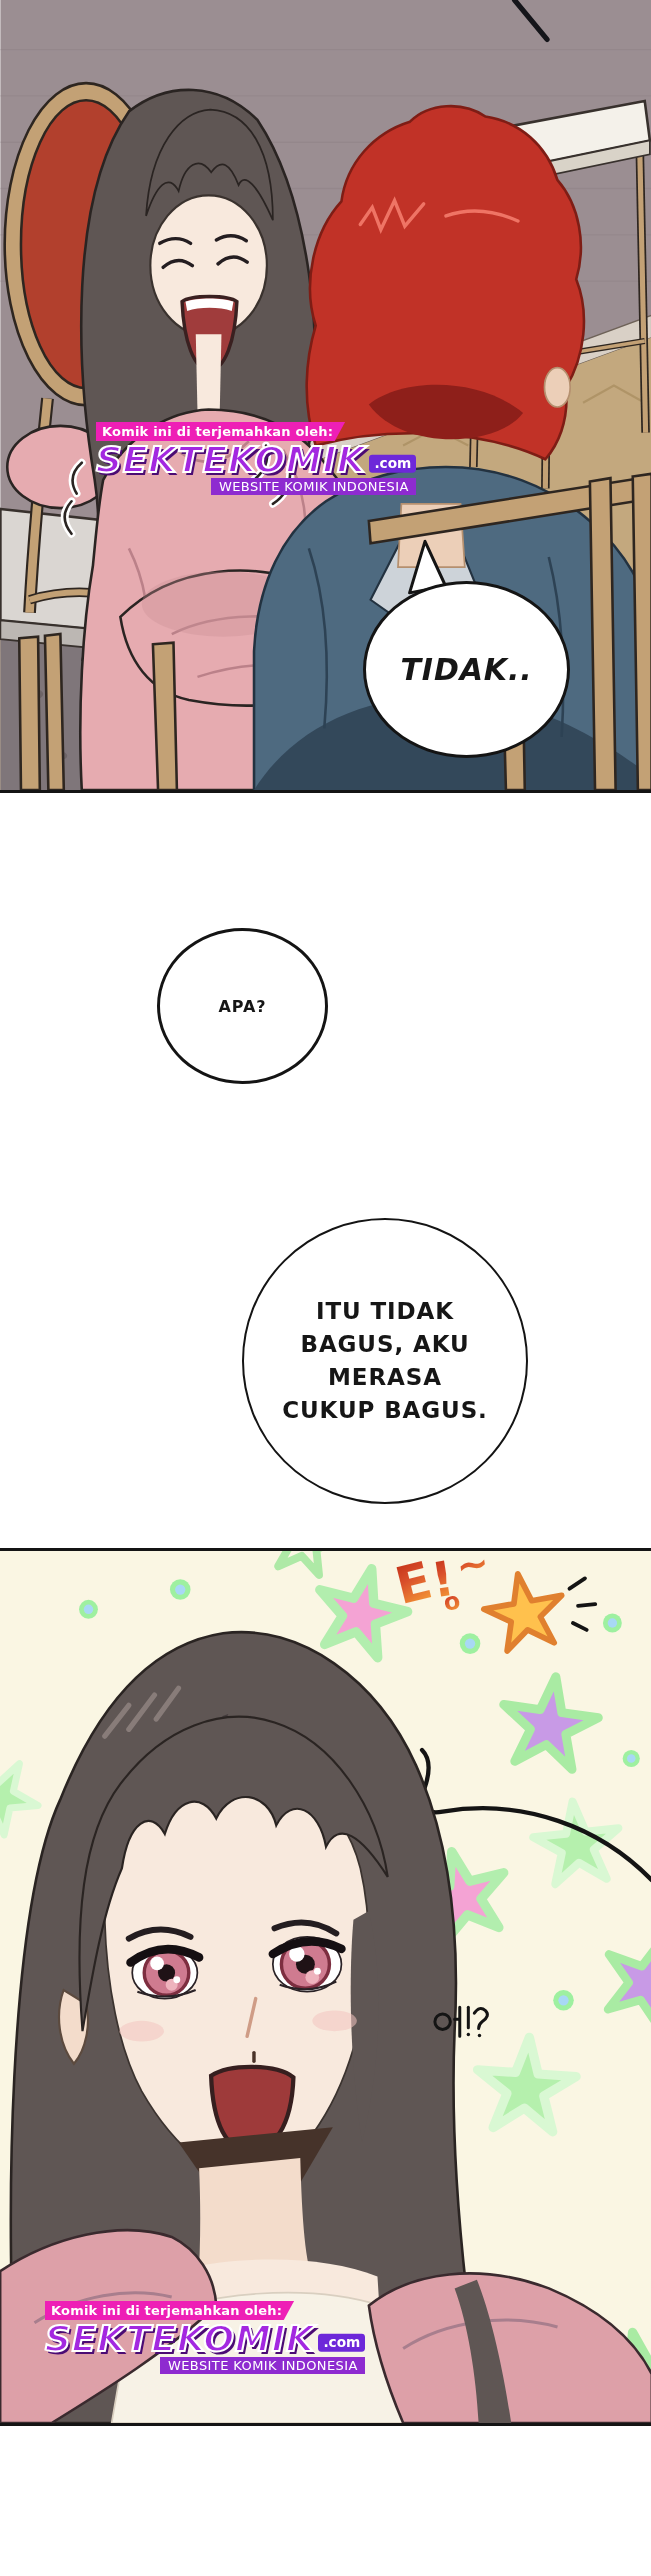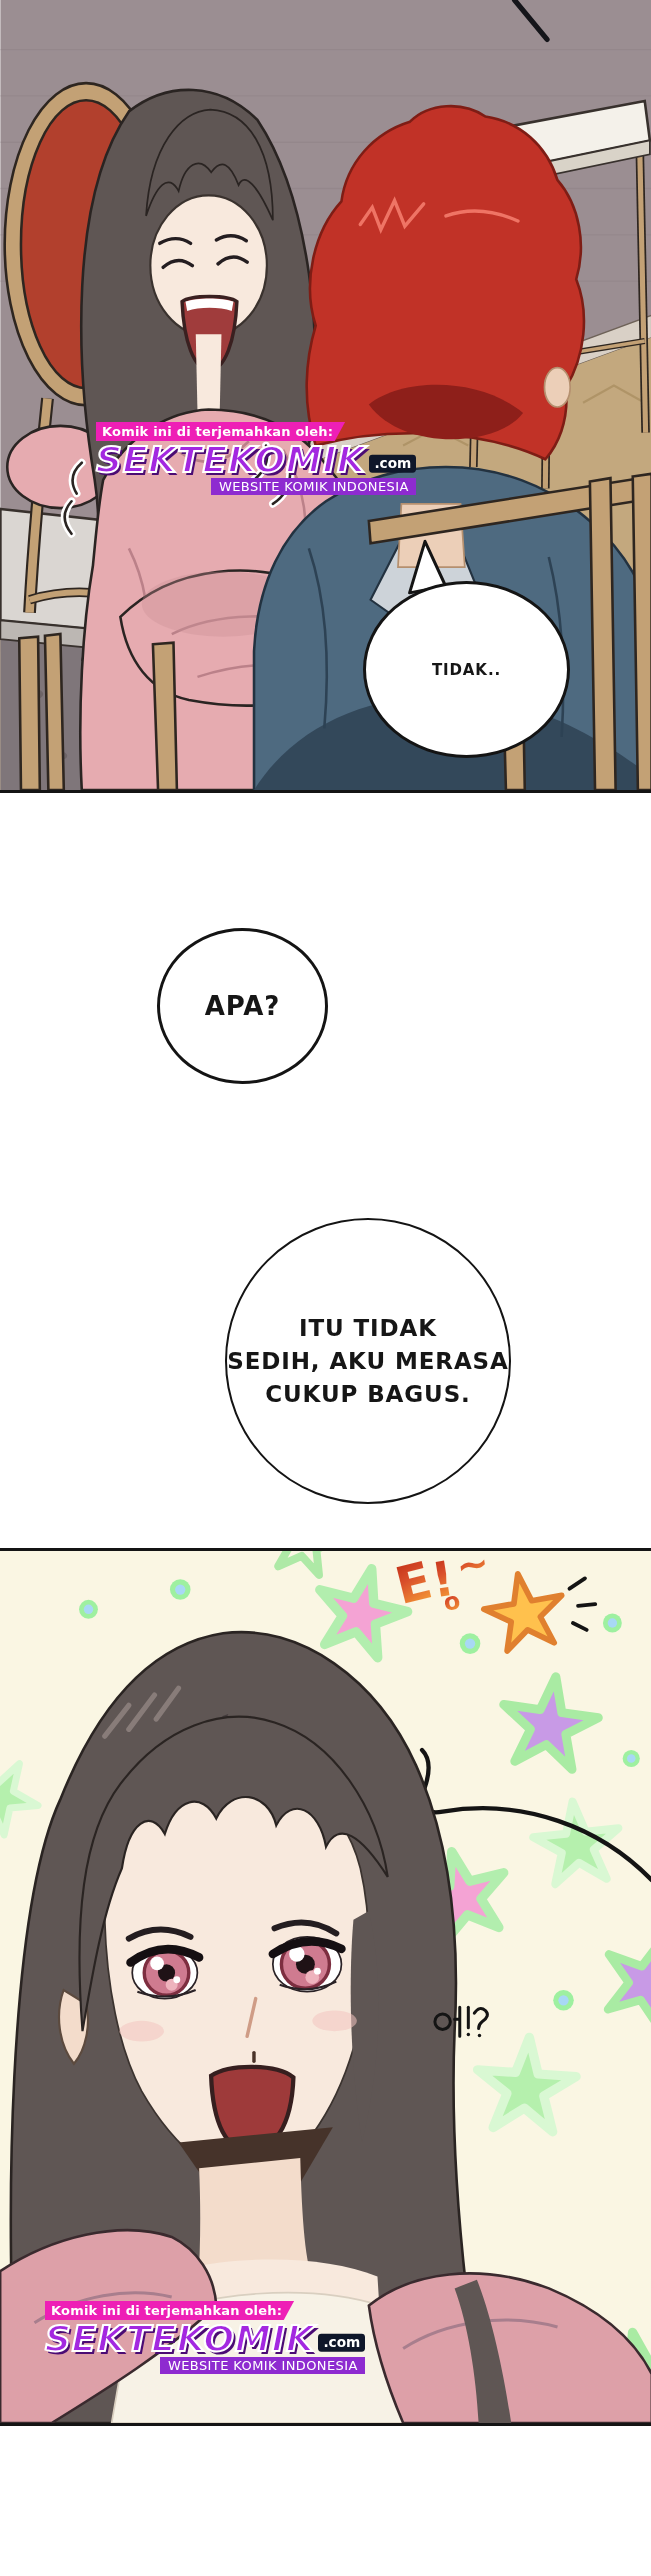--- a/index.html
+++ b/index.html
@@ -13,37 +13,37 @@
           background:#faf6e3;}
   .panel svg{display:block;}
 
   
   .bubble{position:absolute;background:#ffffff;border:3px solid #141414;border-radius:50%;
           display:flex;flex-direction:column;align-items:center;justify-content:center;
           box-sizing:border-box;}
   .dlg{font-family:"DejaVu Sans",sans-serif;font-weight:bold;color:#161616;text-align:center;
        letter-spacing:0.9px;}
   #bubble-tidak{left:363px;top:581px;width:207px;height:177px;}
-  #bubble-tidak .dlg{font-size:15px;}
+  #bubble-tidak .dlg{font-size:30px;font-style:italic;}
   #bubble-tidak-tail{position:absolute;left:401px;top:538px;width:60px;height:60px;}
   #bubble-apa{left:157px;top:928px;width:171px;height:156px;}
-  #bubble-apa .dlg{font-size:26px;}
-  #bubble-sad{left:225px;top:1218px;width:286px;height:286px;border-width:2.6px;}
+  #bubble-apa .dlg{font-size:16px;}
+  #bubble-sad{left:242px;top:1218px;width:286px;height:286px;border-width:2.6px;}
   #bubble-sad .dlg{font-size:23px;line-height:33px;}
 
   
   .watermark{position:absolute;display:flex;flex-direction:column;align-items:flex-start;
              line-height:1;}
   .wm-line1{display:inline-block;background:#ee1fb6;color:#ffffff;font-weight:bold;
             font-size:13px;padding:2.6px 12px 3.4px 6px;letter-spacing:0.2px;
             clip-path:polygon(0 0,100% 0,calc(100% - 10.3px) 100%,0 100%);}
   .wm-brand{font-size:36px;font-weight:900;font-style:italic;color:#a328e0;
             letter-spacing:0.9px;margin-top:0.9px;
             -webkit-text-stroke:2.1px #ffffff;text-shadow:2.6px 2.6px 0 #4b0b74;}
-  .wm-com{display:inline-block;font-size:13.7px;font-style:normal;background:#0f172a;
+  .wm-com{display:inline-block;font-size:13.7px;font-style:normal;background:#6d28d9;
           color:#ffffff;-webkit-text-stroke:0;text-shadow:none;border-radius:3.4px;
           padding:1.7px 5.1px 2.6px;margin-left:3.4px;transform:translateY(-4.3px);letter-spacing:0;}
   .wm-line3{align-self:flex-end;display:inline-block;background:#8e2bd0;color:#ffffff;
             font-weight:normal;font-size:13px;letter-spacing:0.4px;padding:1.7px 7.7px 2.6px;}
   #watermark-1{left:96px;top:422px;}
   #watermark-2{left:45px;top:2301px;}
 
   
   .sfx{position:absolute;left:396px;top:1553px;transform:rotate(-9deg);
        font-family:"DejaVu Sans",sans-serif;font-weight:900;line-height:1;white-space:nowrap;}
@@ -190,21 +190,21 @@
   </svg>
   <div id="bubble-tidak" class="bubble">
     <div class="dlg">TIDAK..</div>
   </div>
 
   <div id="bubble-apa" class="bubble">
     <div class="dlg">APA?</div>
   </div>
   <div id="bubble-sad" class="bubble">
     <div class="dlg">ITU TIDAK</div>
-    <div class="dlg">SEDIH, AKU MERASA</div>
+    <div class="dlg">BAGUS, AKU MERASA</div>
     <div class="dlg">CUKUP BAGUS.</div>
   </div>
 
   <div id="panel2" class="panel">
     <svg width="652" height="872" viewBox="0 0 760 1017">
       <defs>
         <path id="star" d="M0,-50 L11,-15 L48,-15 L18,6 L29,40 L0,19 L-29,40 L-18,6 L-48,-15 L-11,-15 Z"></path>
       </defs>
       <rect width="760" height="1017" fill="#faf6e3"></rect>
 

